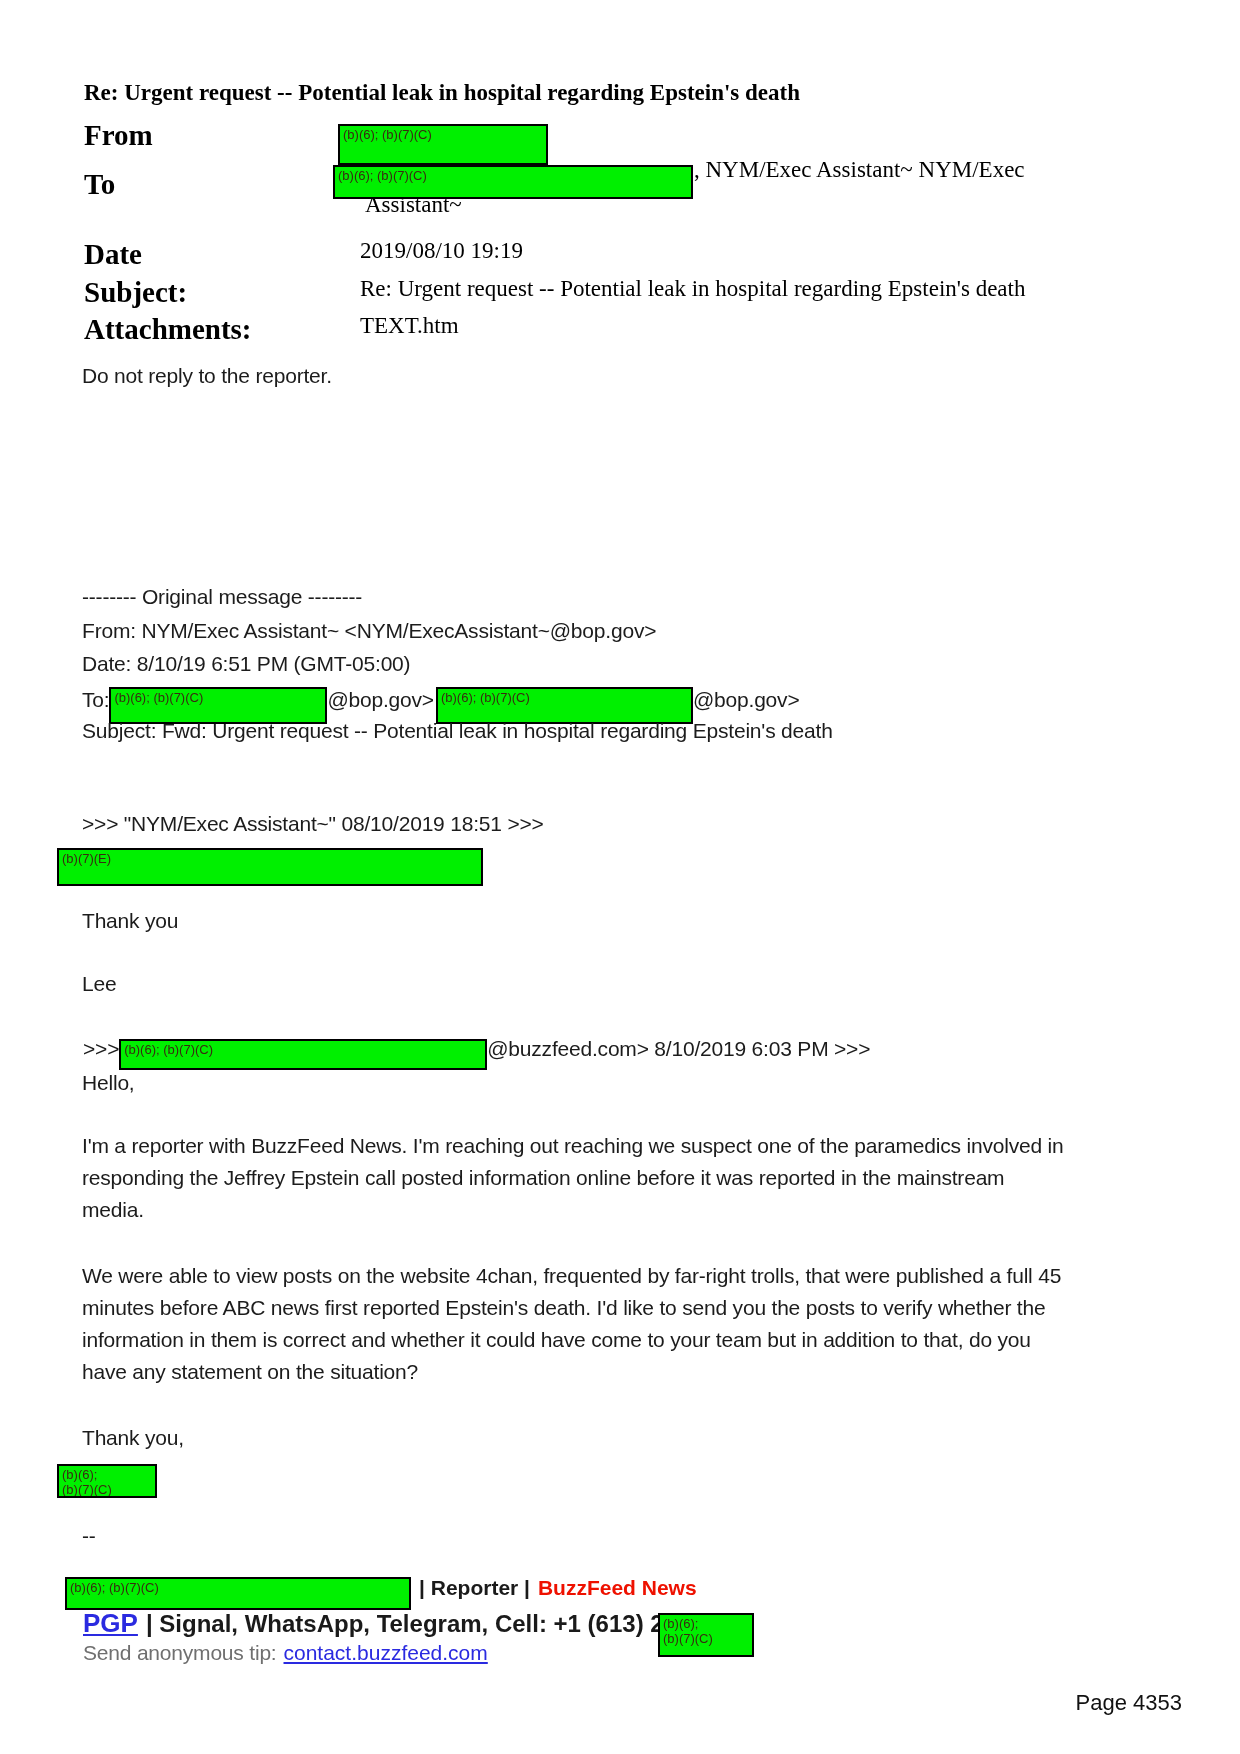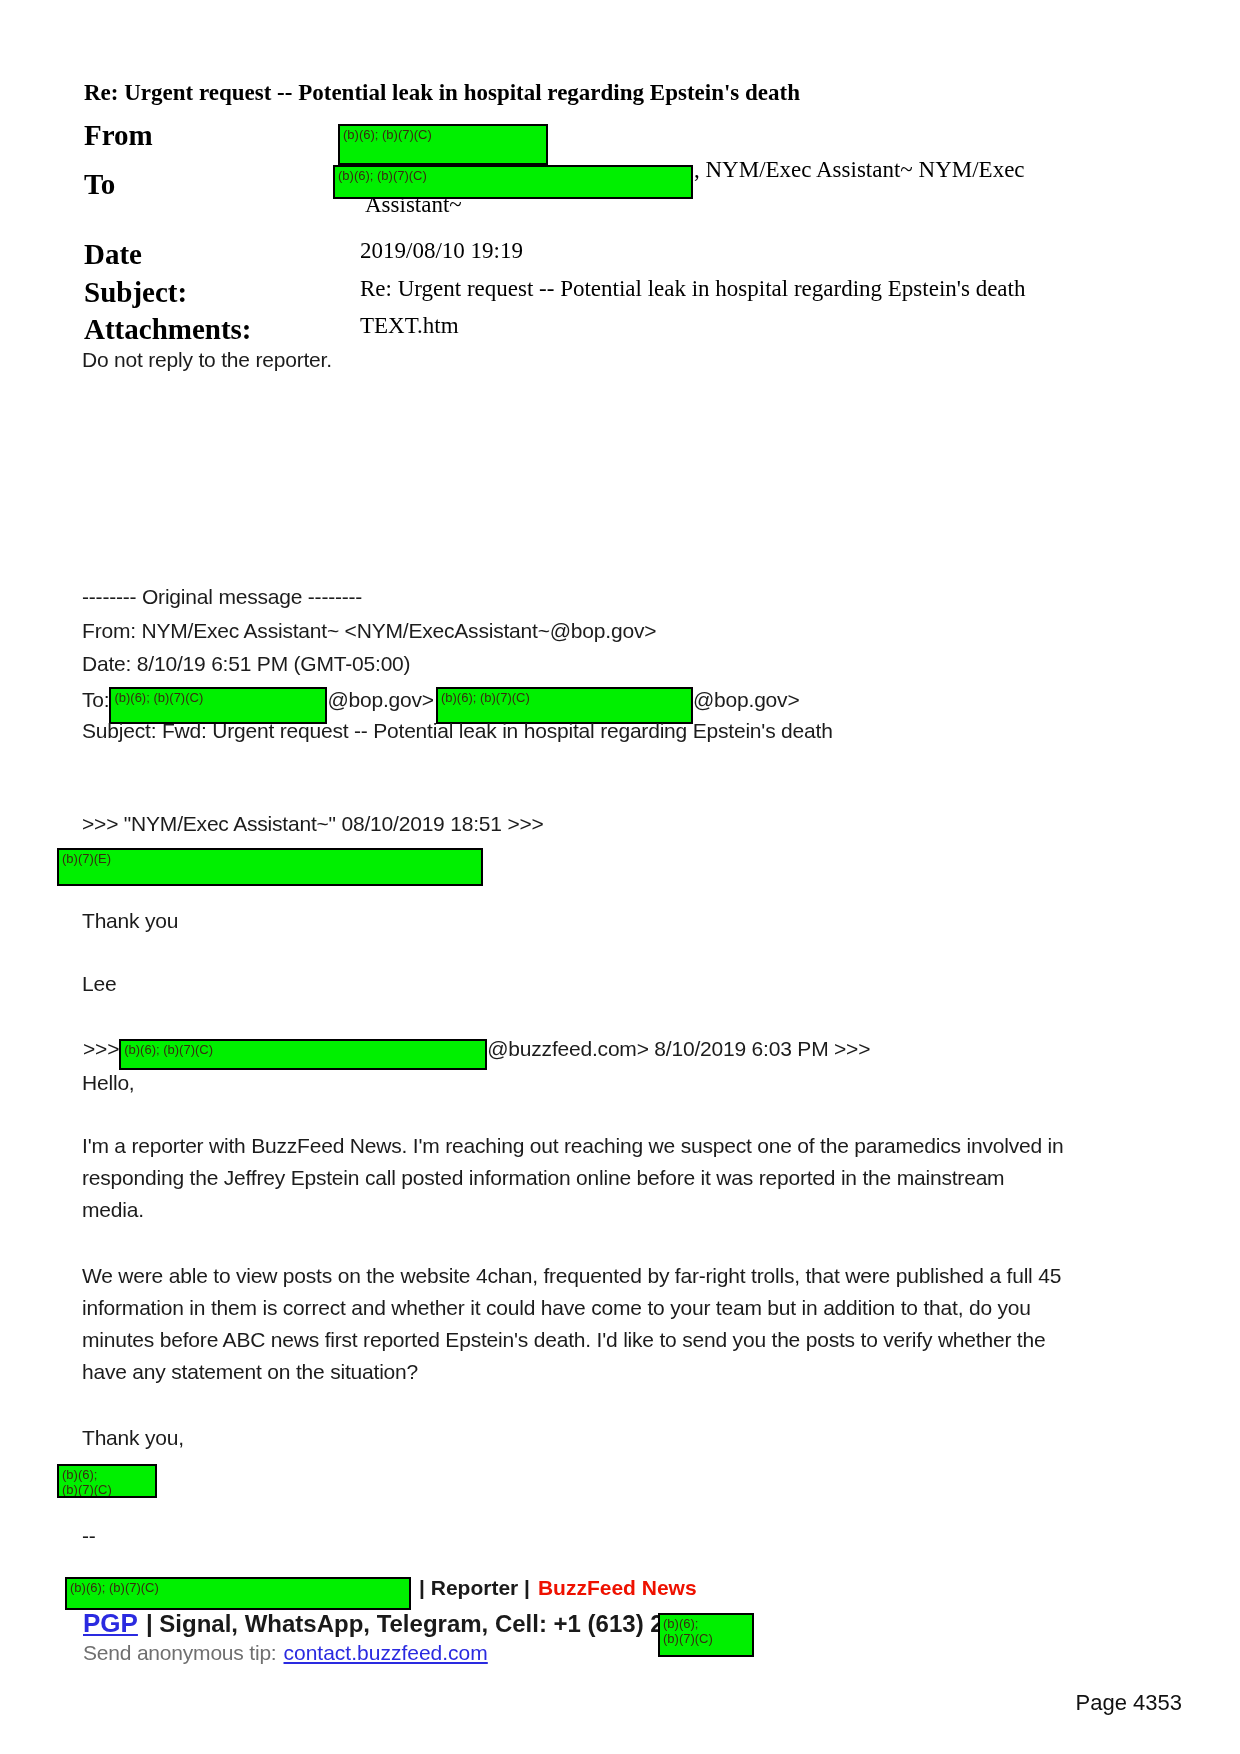--- a/index.html
+++ b/index.html
@@ -48,21 +48,21 @@
 
   <div class="abs hlabel" style="left:84px;top:238px;">Date</div>
   <div class="abs hvalue" style="left:360px;top:238px;">2019/08/10 19:19</div>
 
   <div class="abs hlabel" style="left:84px;top:276px;">Subject:</div>
   <div class="abs hvalue" style="left:360px;top:276px;">Re: Urgent request -- Potential leak in hospital regarding Epstein's death</div>
 
   <div class="abs hlabel" style="left:84px;top:313px;">Attachments:</div>
   <div class="abs hvalue" style="left:360px;top:313px;">TEXT.htm</div>
 
-  <div class="abs body-text" style="left:82px;top:348px;">Do not reply to the reporter.</div>
+  <div class="abs body-text" style="left:82px;top:364px;">Do not reply to the reporter.</div>
 
 
   <div class="abs body-text" style="left:82px;top:585px;">-------- Original message --------</div>
   <div class="abs body-text" style="left:82px;top:619px;">From: NYM/Exec Assistant~ &lt;NYM/ExecAssistant~@bop.gov&gt;</div>
   <div class="abs body-text" style="left:82px;top:652px;">Date: 8/10/19 6:51 PM (GMT-05:00)</div>
 
   <div class="abs body-text flexline" style="left:82px;top:681px;height:37px;">
     <span>To:</span>
     <span class="redaction" style="width:218px;height:37px;">
       <span class="rlabel">(b)(6); (b)(7)(C)</span>
@@ -95,22 +95,22 @@
   <div class="abs body-text" style="left:82px;top:1071px;">Hello,</div>
 
   <div class="abs body-text para" style="left:82px;top:1130px;">
     <div>I'm a reporter with BuzzFeed News. I'm reaching out reaching we suspect one of the paramedics involved in</div>
     <div>responding the Jeffrey Epstein call posted information online before it was reported in the mainstream</div>
     <div>media.</div>
   </div>
 
   <div class="abs body-text para" style="left:82px;top:1260px;">
     <div>We were able to view posts on the website 4chan, frequented by far-right trolls, that were published a full 45</div>
+    <div>minutes before ABC news first reported Epstein's death. I'd like to send you the posts to verify whether the</div>
     <div>information in them is correct and whether it could have come to your team but in addition to that, do you</div>
-    <div>minutes before ABC news first reported Epstein's death. I'd like to send you the posts to verify whether the</div>
     <div>have any statement on the situation?</div>
   </div>
 
   <div class="abs body-text" style="left:82px;top:1426px;">Thank you,</div>
 
   <div class="abs redaction" style="left:57px;top:1452px;width:100px;height:34px;">
     <span class="rlabel" style="padding-bottom:0;">(b)(6);</span>
     <span class="rlabel" style="padding-top:0;">(b)(7)(C)</span>
   </div>
 

